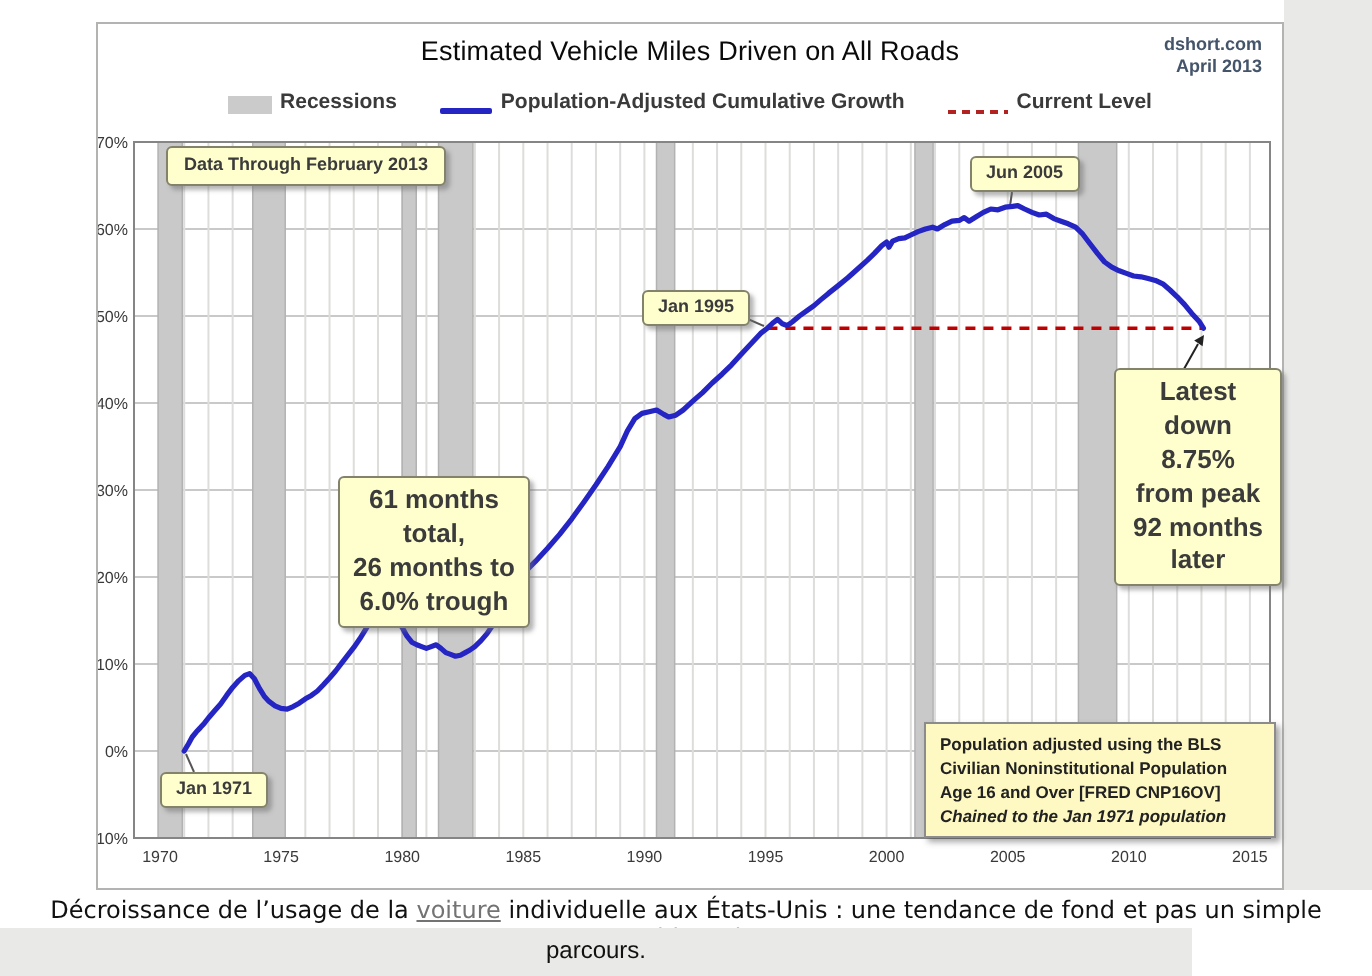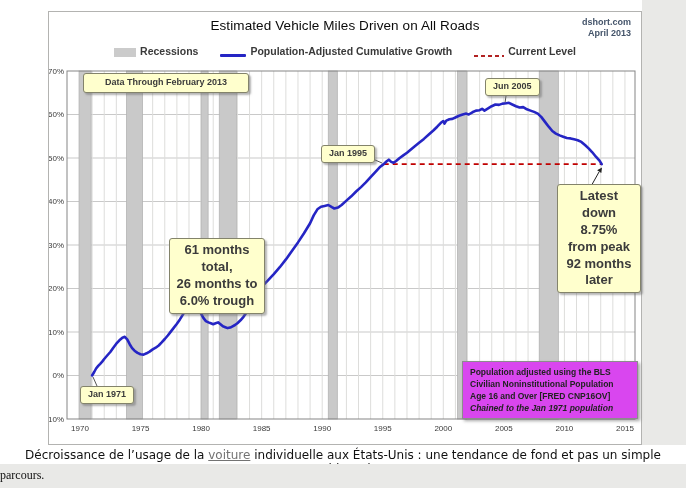--- a/index.html
+++ b/index.html
@@ -32,43 +32,43 @@
   .swatch-dash{display:inline-block;width:30px;height:2px;
     background:repeating-linear-gradient(90deg,#b22222 0 4px,transparent 4px 7px);}
   svg#plot{position:absolute;left:0;top:0;}
   .ann{
     position:absolute;background:#ffffcd;border:1px solid #83836b;border-radius:3px;
     box-shadow:2px 2px 2px rgba(110,110,110,.5);
     font-size:9px;font-weight:700;color:#3b3b3b;white-space:nowrap;
     padding:2px 7px;line-height:1.3;
   }
   .ann.multi{text-align:center;white-space:normal;padding:3px 5px;font-size:13px;}
-  .ann-data-through{left:34px;top:61px;padding:3px 21px;}
+  .ann-data-through{left:34px;top:61px;padding:3px 8px;}
   .ann-jan-1971{left:31px;top:374px;}
   .ann-months{left:120px;top:226px;width:84px;}
   .ann-jan-1995{left:272px;top:133px;}
   .ann-jun-2005{left:436px;top:66px;}
   .ann-latest{left:508px;top:172px;width:72px;}
   .note-box{
     position:absolute;left:413px;top:349px;width:160px;
-    background:#d946ef;border:1px solid #8c8c8c;
+    background:#fef9c3;border:1px solid #8c8c8c;
     box-shadow:2px 2px 3px rgba(60,60,60,.45);
     font-size:8.5px;font-weight:600;color:#222;line-height:1.42;
     padding:4px 7px;white-space:nowrap;
   }
   .note-box .italic{font-style:italic;}
   .caption1{
     position:absolute;left:0;top:445px;width:686px;height:19px;background:#ffffff;
     text-align:center;font-family:"DejaVu Sans",sans-serif;font-size:12px;color:#111;
     padding-top:3px;box-sizing:content-box;
   }
   .caption1 a{color:#737373;text-decoration:underline;cursor:pointer;}
   .caption2{
-    position:absolute;left:0;top:464px;width:686px;height:24px;background:#e9e9e7;
-    font-family:Liberation Serif, serif;font-size:12px;color:#111;
+    position:absolute;left:0;top:464px;width:596px;height:24px;background:#e9e9e7;
+    text-align:center;font-family:Liberation Sans, sans-serif;font-size:12px;color:#111;
     padding-top:4px;box-sizing:border-box;
   }
 </style>
 </head>
 <body>
 
 <div>
   <div class="right-gray"></div>
 
   <div class="chart-panel">

